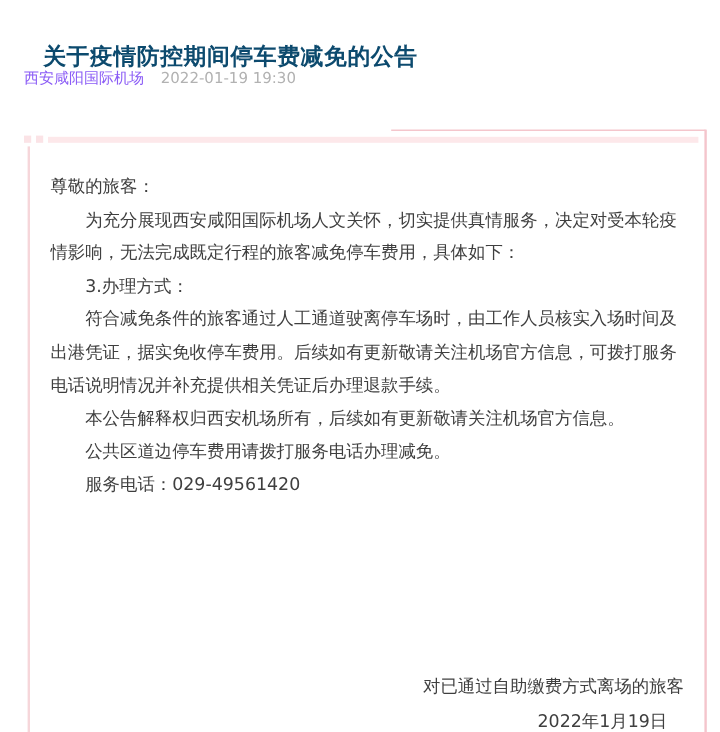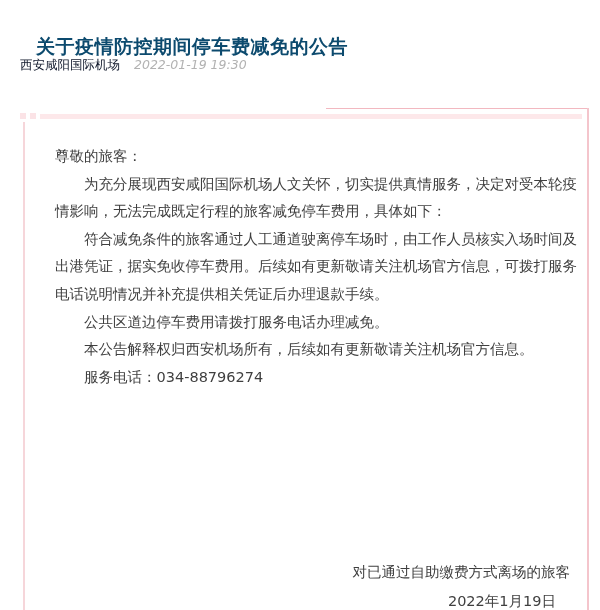--- a/index.html
+++ b/index.html
@@ -9,22 +9,22 @@
     }
     .title {
       position: absolute; left: 20px; top: 18px;
       font-size: 19px; font-weight: bold; color: #0c4a6e;
       letter-spacing: 0.5px; margin: 16px;
     }
     .meta {
       position: absolute; left: 20px; top: 57px;
       font-size: 12.5px; white-space: nowrap;
     }
-    .meta .account { color: #0f172a; }
-    .meta .time { color: #b2b2b2; margin-left: 10px; font-style: italic; }
+    .meta .account { color: #8b5cf6; }
+    .meta .time { color: #b2b2b2; margin-left: 10px; }
 
     .frame-topline {
       position: absolute; left: 326px; top: 108px; width: 262px; height: 1px;
       background: #f2b8c0;
     }
     .frame-band {
       position: absolute; left: 40px; top: 114px; width: 542px; height: 5px;
       background: #fde8ea;
     }
     .frame-sq {
@@ -33,21 +33,21 @@
     .frame-left {
       position: absolute; left: 23px; top: 122px; width: 2px; height: 488px;
       background: #f6d6da;
     }
     .frame-right {
       position: absolute; left: 587px; top: 108px; width: 2px; height: 502px;
       background: #f4c5cc;
     }
 
     .content {
-      position: absolute; left: 55px; top: 143px; width: 528px;
+      position: absolute; left: 42px; top: 143px; width: 528px;
       font-size: 14.5px; color: #3f3f3f; line-height: 27.6px;
     }
     .content p { margin: 0; }
     .content .indent { text-indent: 29px; }
     .sign {
       position: absolute; right: 30px; text-align: right;
       font-size: 14.5px; color: #3f3f3f; white-space: nowrap;
     }
   </style>
 </head>
@@ -62,20 +62,21 @@
 <div class="frame-topline"></div>
 <div class="frame-sq" style="left:20px"></div>
 <div class="frame-sq" style="left:30px"></div>
 <div class="frame-band"></div>
 <div class="frame-left"></div>
 <div class="frame-right"></div>
 
 <div class="content">
   <p>尊敬的旅客：</p>
   <p class="indent">为充分展现西安咸阳国际机场人文关怀，切实提供真情服务，决定对受本轮疫情影响，无法完成既定行程的旅客减免停车费用，具体如下：</p>
+  <p class="indent">3.办理方式：</p>
   <p class="indent">符合减免条件的旅客通过人工通道驶离停车场时，由工作人员核实入场时间及出港凭证，据实免收停车费用。后续如有更新敬请关注机场官方信息，可拨打服务电话说明情况并补充提供相关凭证后办理退款手续。</p>
+  <p class="indent">本公告解释权归西安机场所有，后续如有更新敬请关注机场官方信息。</p>
   <p class="indent">公共区道边停车费用请拨打服务电话办理减免。</p>
-  <p class="indent">本公告解释权归西安机场所有，后续如有更新敬请关注机场官方信息。</p>
-  <p class="indent">服务电话：034-88796274</p>
+  <p class="indent">服务电话：029-49561420</p>
 </div>
 
 <div class="sign" style="top:563px">对已通过自助缴费方式离场的旅客</div>
 <div class="sign" style="top:592px; right:44px">2022年1月19日</div>
 
 </body></html>

